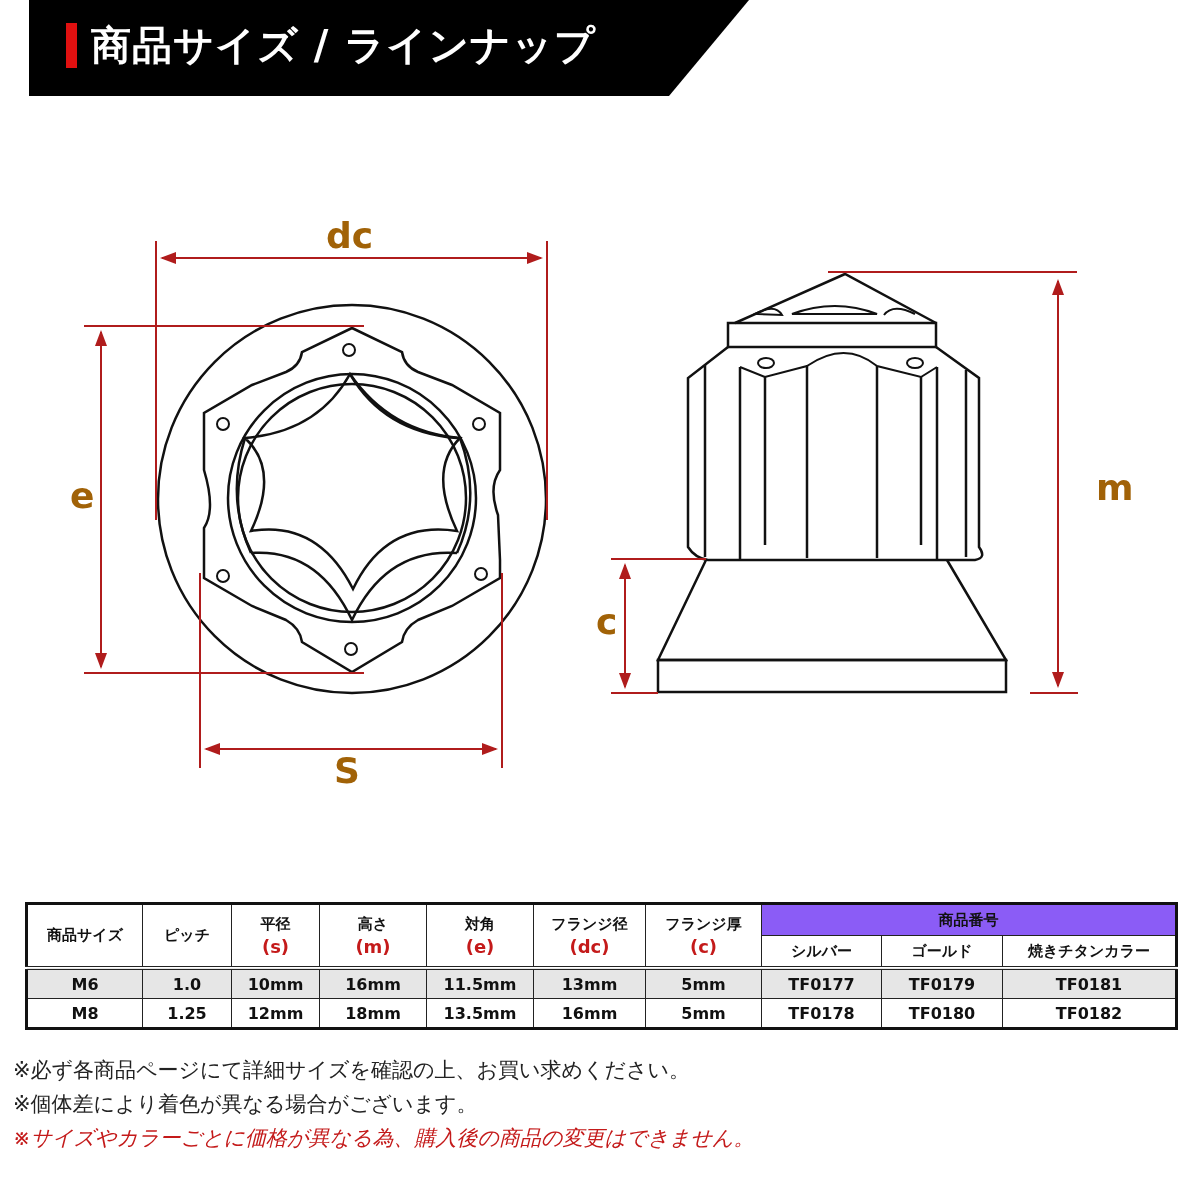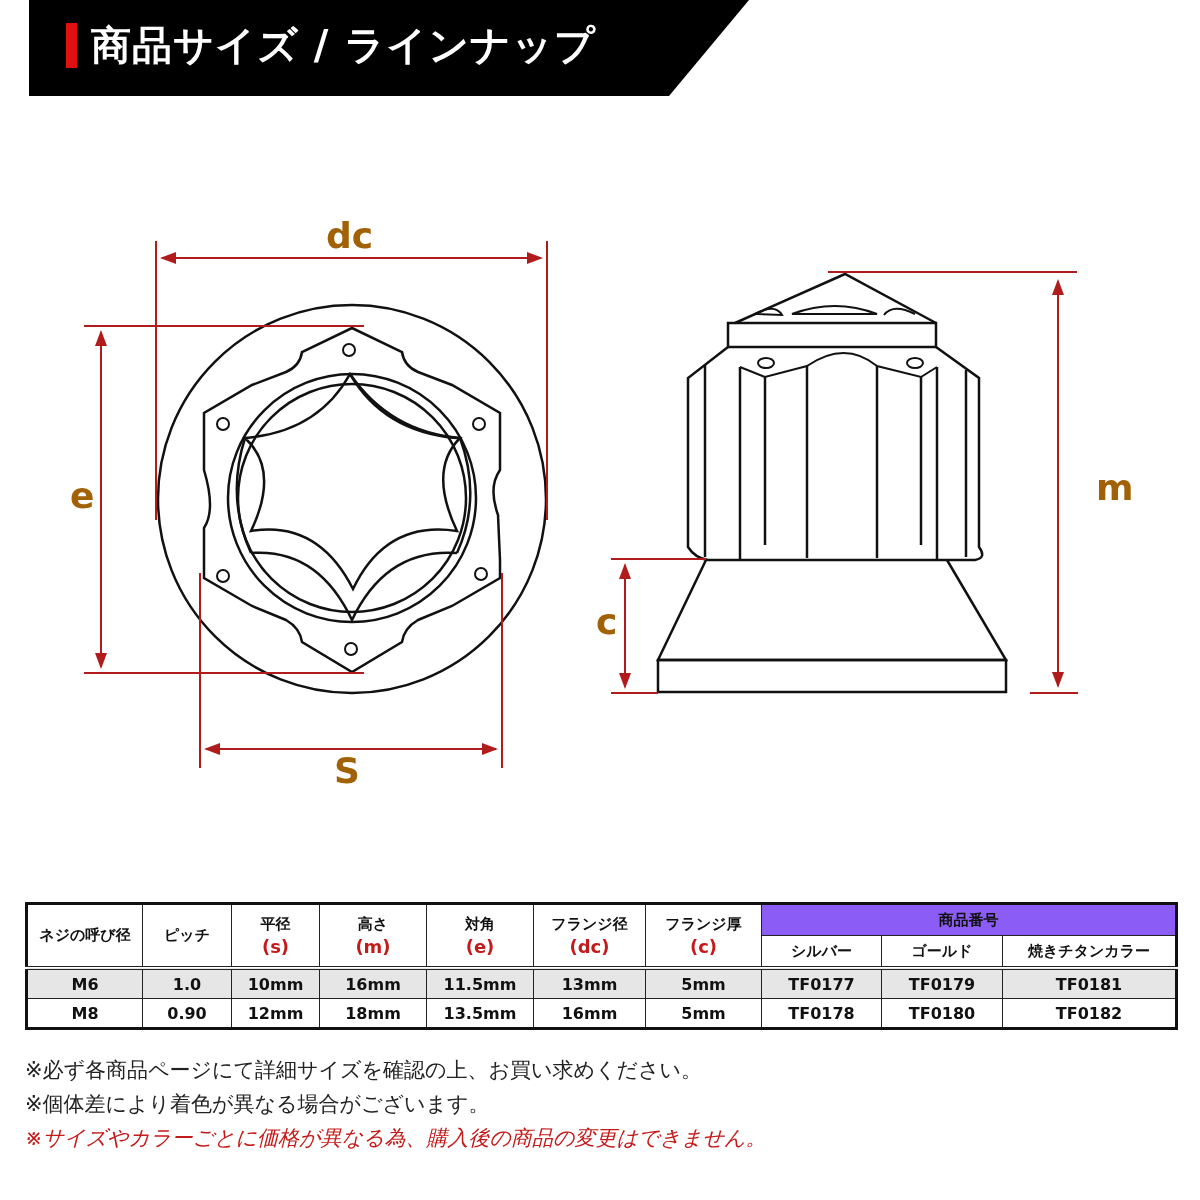--- a/index.html
+++ b/index.html
@@ -13,21 +13,21 @@
   table.spec{position:absolute;left:25px;top:902px;width:1150px;border-collapse:collapse;border:3px solid #111;font-family:"DejaVu Sans",sans-serif;table-layout:fixed;}
   table.spec td,table.spec th{border:1px solid #222;text-align:center;padding:0;font-size:15px;color:#111;}
   table.spec th{font-weight:bold;background:#fff;}
   table.spec th .sym{display:block;color:#c41a1a;font-size:18px;margin-top:2px;}
   table.spec thead tr.h1 th{height:30px;}
   table.spec thead tr.h2 th{height:30px;}
   table.spec th.group{background:#8b5cf6;}
   table.spec tbody tr:first-child td{border-top:4px double #222;}
   table.spec tbody td{height:28px;font-size:16px;font-weight:bold;}
   table.spec tbody tr.shade td{background:#e6e6e6;}
-  .notes{position:absolute;left:25px;top:1053px;}
+  .notes{position:absolute;left:13px;top:1053px;}
   .note{font-size:21px;line-height:34px;color:#222;white-space:nowrap;}
   .note.red{color:#c41a1a;font-style:italic;}
 </style>
 </head>
 <body>
 
 <div class="banner">
   <svg width="1200" height="96">
     <polygon points="0,0 720,0 640,96 0,96" fill="#000"></polygon>
   </svg>
@@ -120,21 +120,21 @@
       <col style="width:107px">
       <col style="width:107px">
       <col style="width:112px">
       <col style="width:116px">
       <col style="width:120px">
       <col style="width:121px">
       <col style="width:174px">
   </colgroup>
   <thead>
     <tr class="h1">
-      <th rowspan="2">ネジの呼び径</th>
+      <th rowspan="2">商品サイズ</th>
       <th rowspan="2">ピッチ</th>
       <th rowspan="2"><span>平径</span><span class="sym">(s)</span></th>
       <th rowspan="2"><span>高さ</span><span class="sym">(m)</span></th>
       <th rowspan="2"><span>対角</span><span class="sym">(e)</span></th>
       <th rowspan="2"><span>フランジ径</span><span class="sym">(dc)</span></th>
       <th rowspan="2"><span>フランジ厚</span><span class="sym">(c)</span></th>
       <th colspan="3" class="group">商品番号</th>
     </tr>
     <tr class="h2">
       <th>シルバー</th>
@@ -150,21 +150,21 @@
       <td>16mm</td>
       <td>11.5mm</td>
       <td>13mm</td>
       <td>5mm</td>
       <td>TF0177</td>
       <td>TF0179</td>
       <td>TF0181</td>
     </tr>
     <tr>
       <td>M8</td>
-      <td>0.90</td>
+      <td>1.25</td>
       <td>12mm</td>
       <td>18mm</td>
       <td>13.5mm</td>
       <td>16mm</td>
       <td>5mm</td>
       <td>TF0178</td>
       <td>TF0180</td>
       <td>TF0182</td>
     </tr>
   </tbody>

